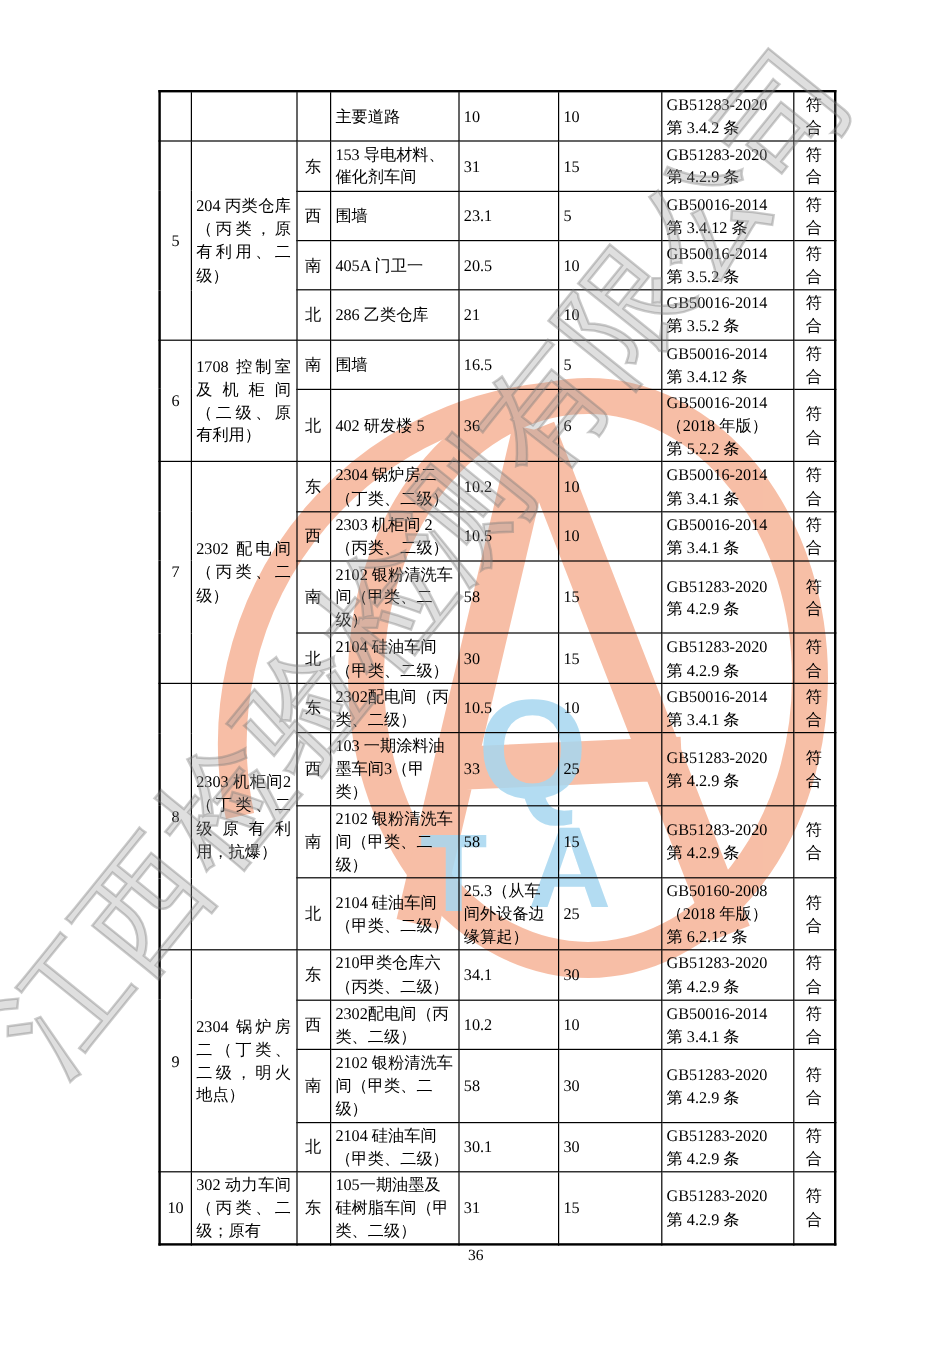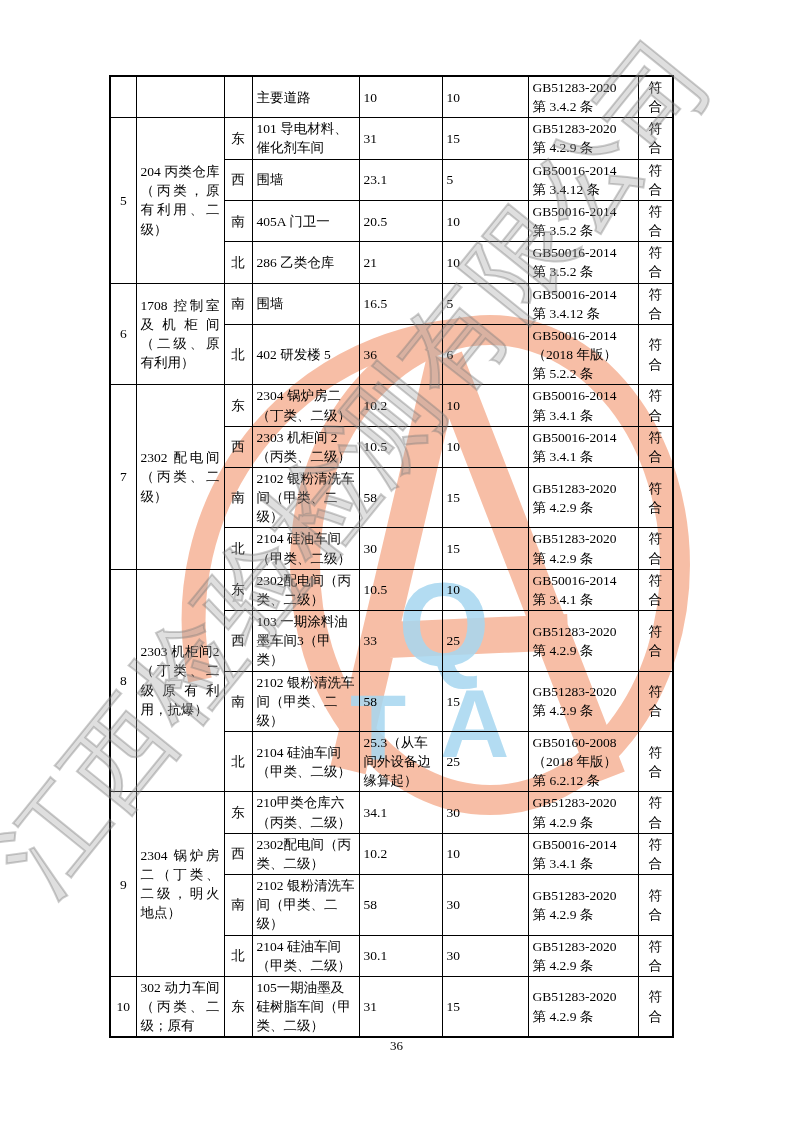--- a/index.html
+++ b/index.html
@@ -23,21 +23,21 @@
   .wm-text {
     position:absolute; left:22px; top:808px; z-index:3; pointer-events:none;
     transform:rotate(-51deg); transform-origin:0 50%;
     font-family:"Liberation Serif", serif; font-size:104px; letter-spacing:2px;
     white-space:nowrap; color:rgba(150,150,150,.30);
     -webkit-text-stroke:2px rgba(120,120,120,.38);
   }
 
   
   table.doc {
-    position:absolute; left:109px; top:75px; width:563px; z-index:1;
+    position:absolute; left:132px; top:75px; width:563px; z-index:1;
     border-collapse:collapse; table-layout:fixed;
     font-size:13.5px; background:transparent; border:2px solid #000;padding-left:34px;
   }
   td {
     border:1px solid #000; padding:1px 4px; vertical-align:middle;
     white-space:pre-line; word-break:break-all; line-height:1.42;
     background:transparent;
   }
   .c-no  { text-align:center; padding:1px 1px; }
   .c-dir { text-align:center; padding:1px 1px; }
@@ -86,21 +86,21 @@
         <td>GB51283-2020
 第 3.4.2 条</td>
         <td class="c-res">符
 合</td>
       </tr>
 
       <tr>
         <td class="c-no" rowspan="4">5</td>
         <td class="c-bld" rowspan="4">204 丙类仓库（丙类，原有利用、二级）</td>
         <td class="c-dir">东</td>
-        <td>101 导电材料、催化剂车间</td>
+        <td>153 导电材料、催化剂车间</td>
         <td>31</td>
         <td>15</td>
         <td>GB51283-2020
 第 4.2.9 条</td>
         <td class="c-res">符
 合</td>
       </tr>
       <tr>
         <td class="c-dir">西</td>
         <td>围墙</td>

